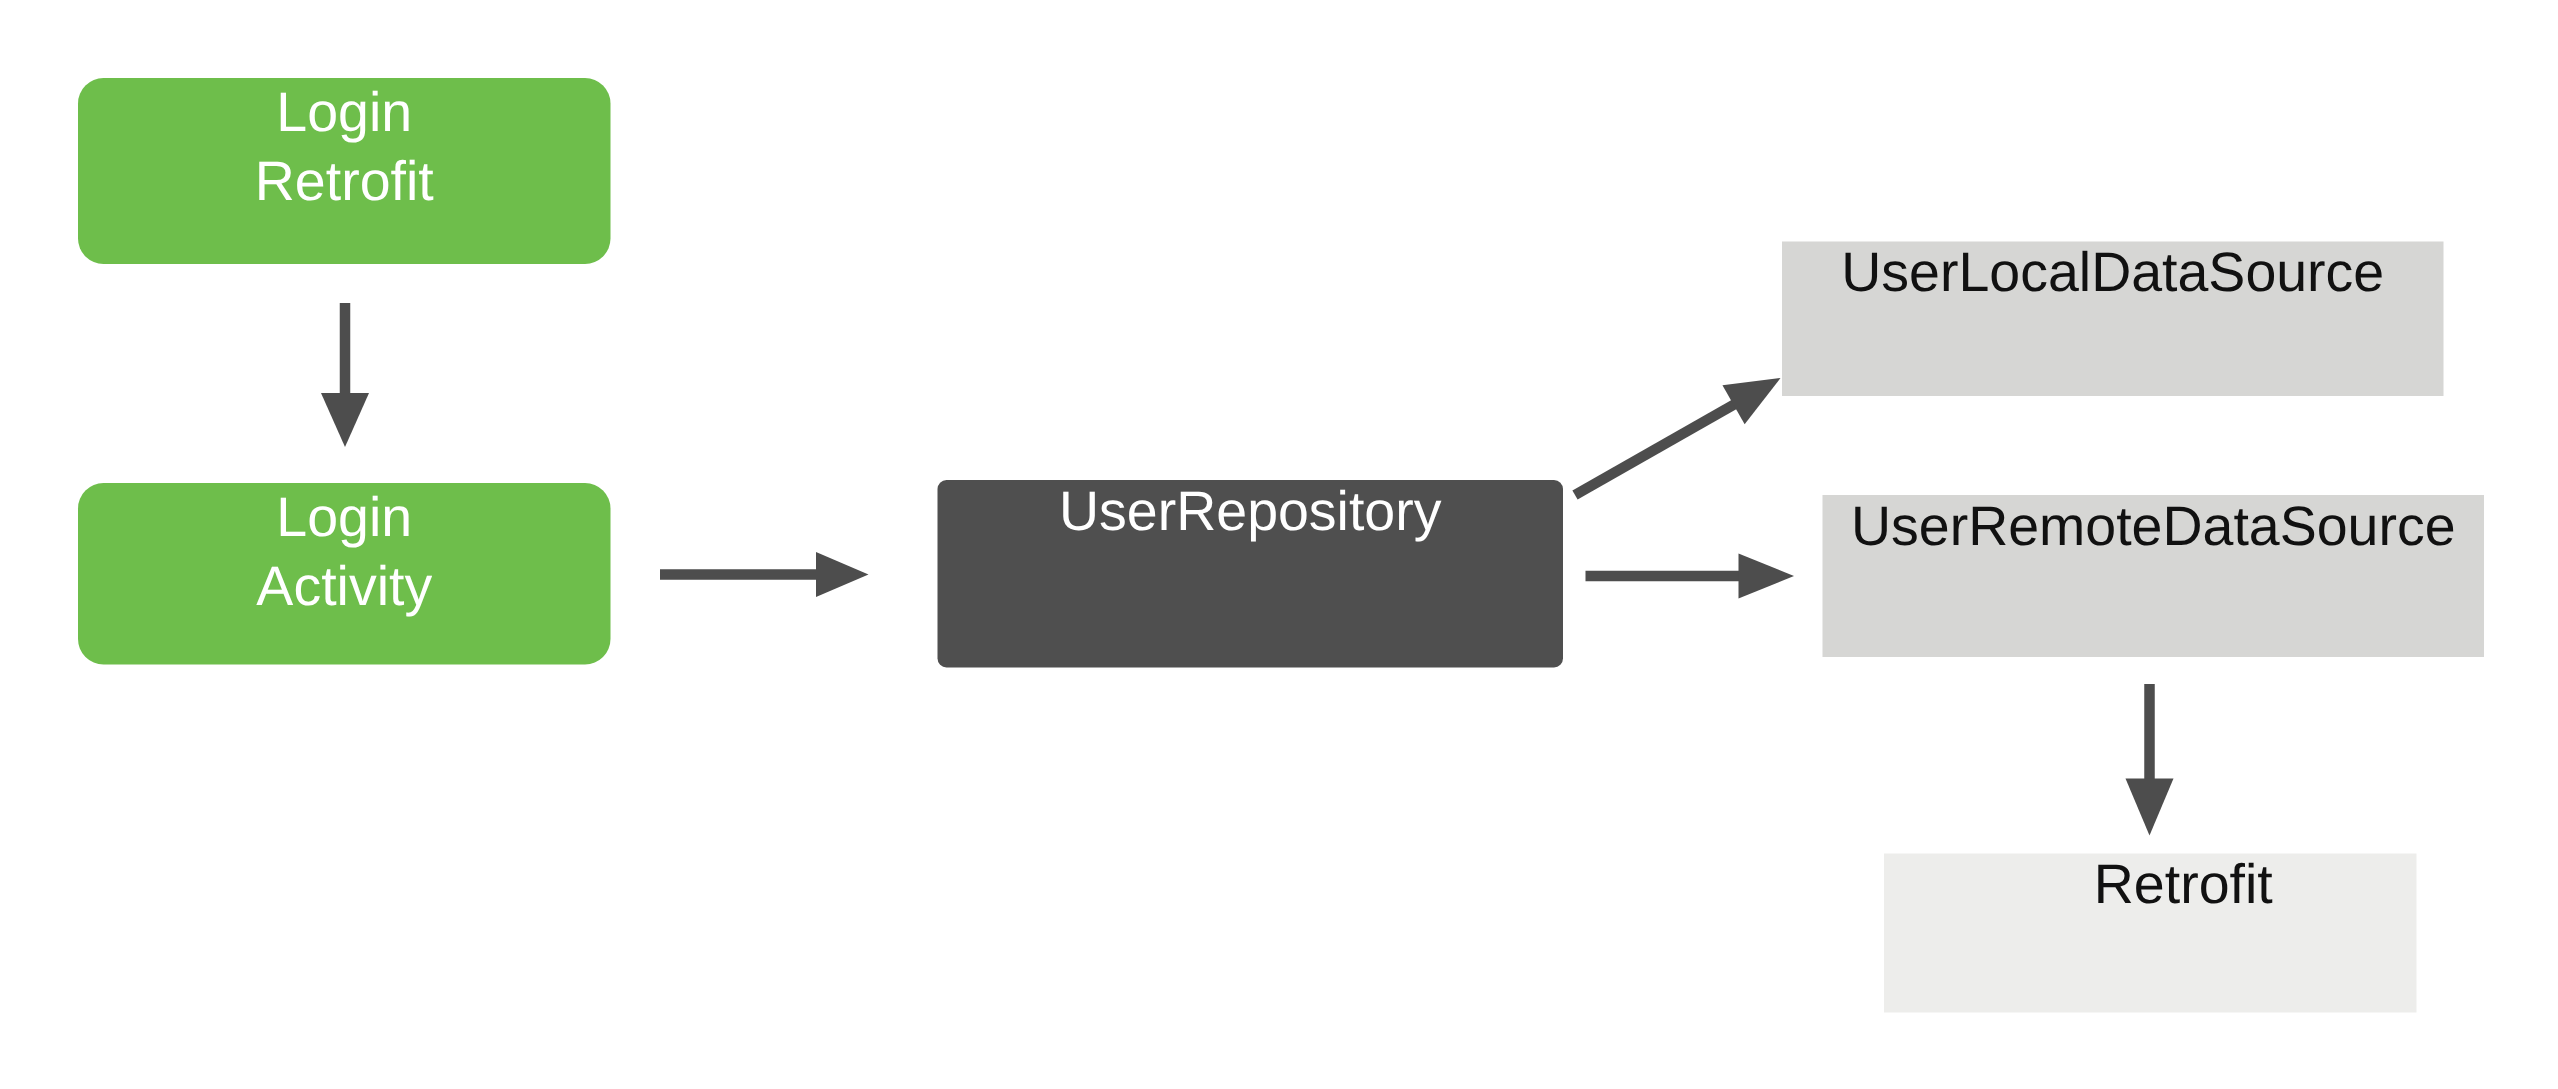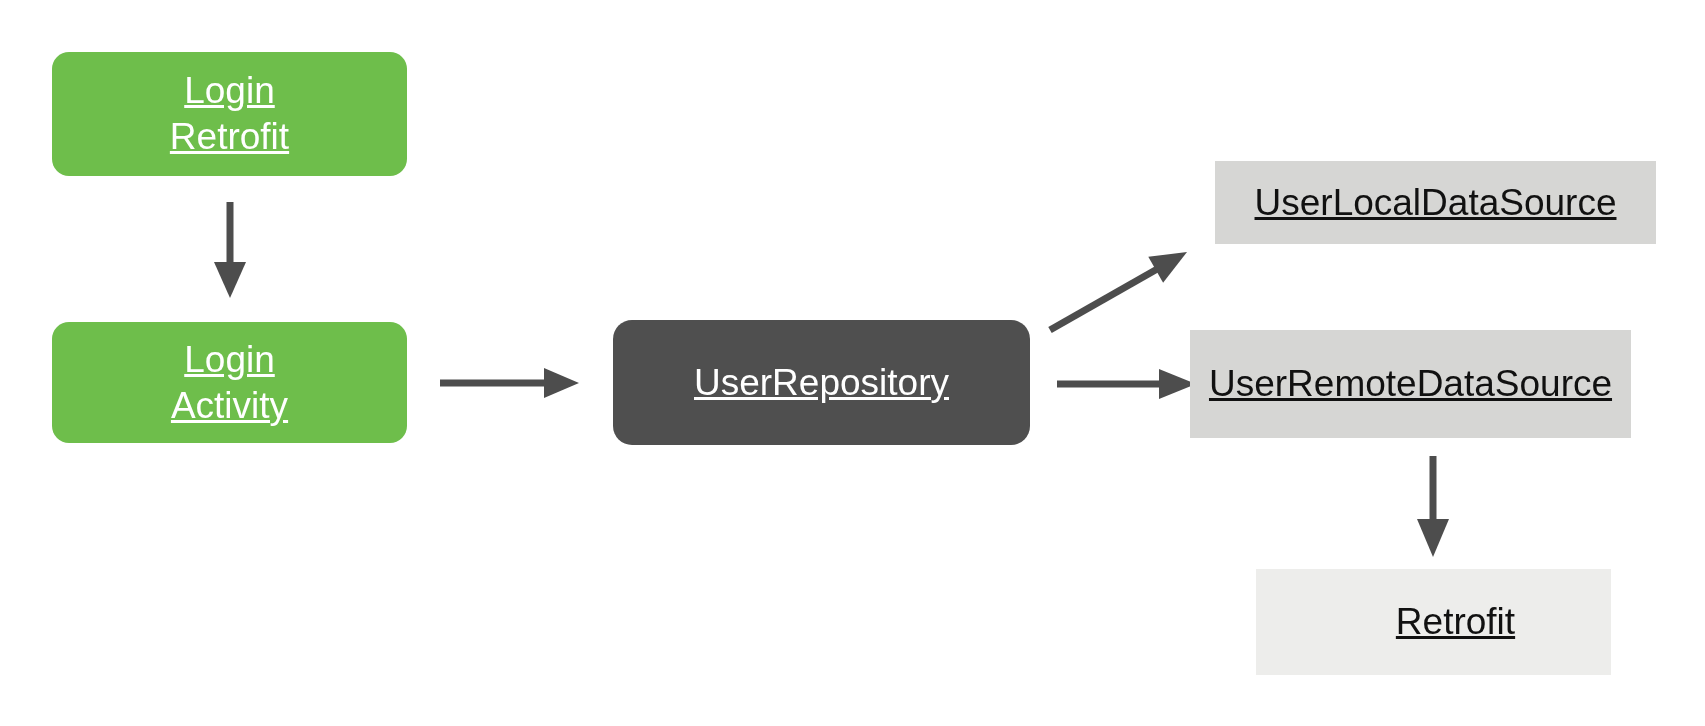--- a/index.html
+++ b/index.html
@@ -20,57 +20,57 @@
   .canvas {
     position: relative;
     width: 1705px;
     height: 726px;
     background: var(--color-background);
     overflow: hidden;
   }
   .node {
     position: absolute;
     display: flex;
-    align-items: center;
+    align-items: flex-start;
     justify-content: center;
     text-align: center;
-    text-decoration: underline;
   }
   .node .label {
     display: block;
     white-space: pre-line;
   }
   .green-box {
     background: var(--color-green);
     color: var(--color-text-light);
     border-radius: 17px;
     font-size: 37px;
     line-height: 46px;
   }
   .dark-box {
     background: var(--color-dark-gray);
     color: var(--color-text-light);
-    border-radius: 19px;
+    border-radius: 6px;
     font-size: 37px;
+    margin-left: 12px;
   }
   .gray-box {
     background: var(--color-light-gray);
     color: var(--color-text-dark);
     font-size: 37px;
   }
   .pale-box {
     background: var(--color-lighter-gray);
     color: var(--color-text-dark);
     font-size: 37px;
   }
   #login-activity   { left: 52px;   top: 52px;  width: 355px; height: 124px; }
   #login-viewmodel  { left: 52px;   top: 322px; width: 355px; height: 121px; }
   #user-repository  { left: 613px;  top: 320px; width: 417px; height: 125px; }
-  #user-local       { left: 1215px; top: 161px; width: 441px; height: 83px; }
-  #user-remote      { left: 1190px; top: 330px; width: 441px; height: 108px; }
+  #user-local       { left: 1188px; top: 161px; width: 441px; height: 103px; }
+  #user-remote      { left: 1215px; top: 330px; width: 441px; height: 108px; }
   #retrofit         { left: 1256px; top: 569px; width: 355px; height: 106px; padding-left: 44px; }
   svg.arrow-layer {
     position: absolute;
     left: 0; top: 0;
     width: 1705px;
     height: 726px;
     pointer-events: none;
   }
   .arrow line { stroke: var(--color-arrow); stroke-width: 7; }
   .arrow polygon { fill: var(--color-arrow); }

